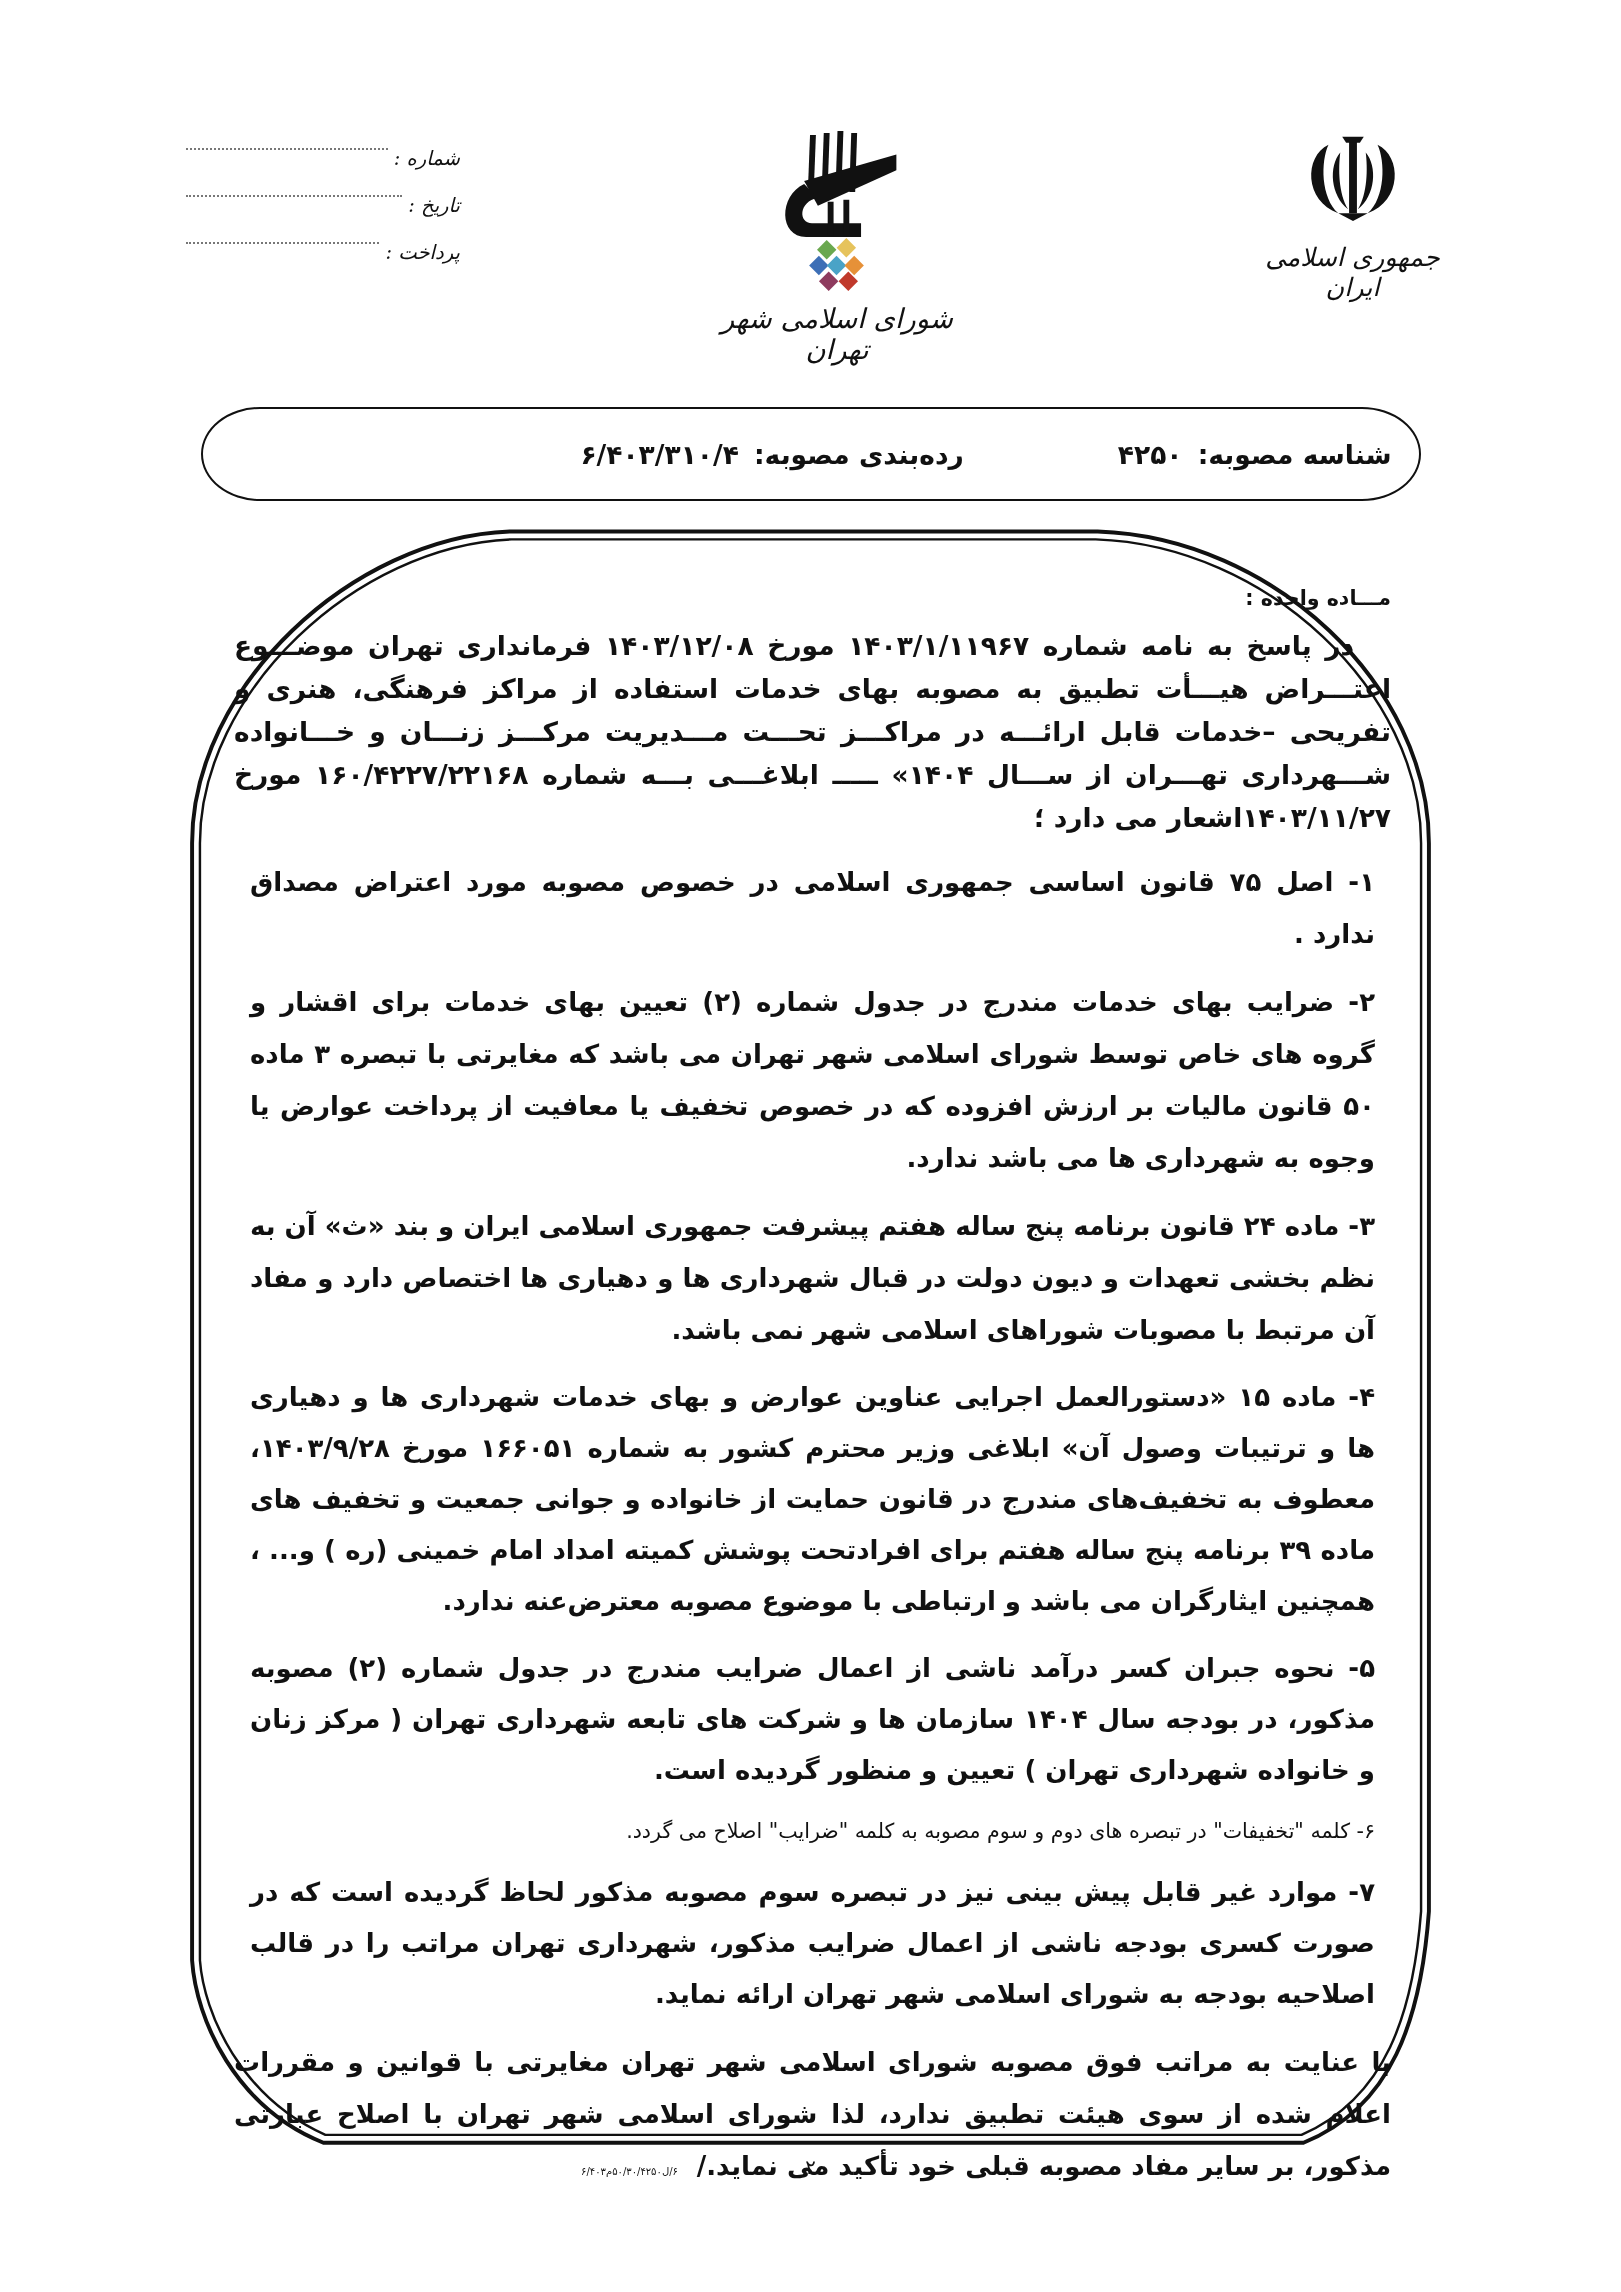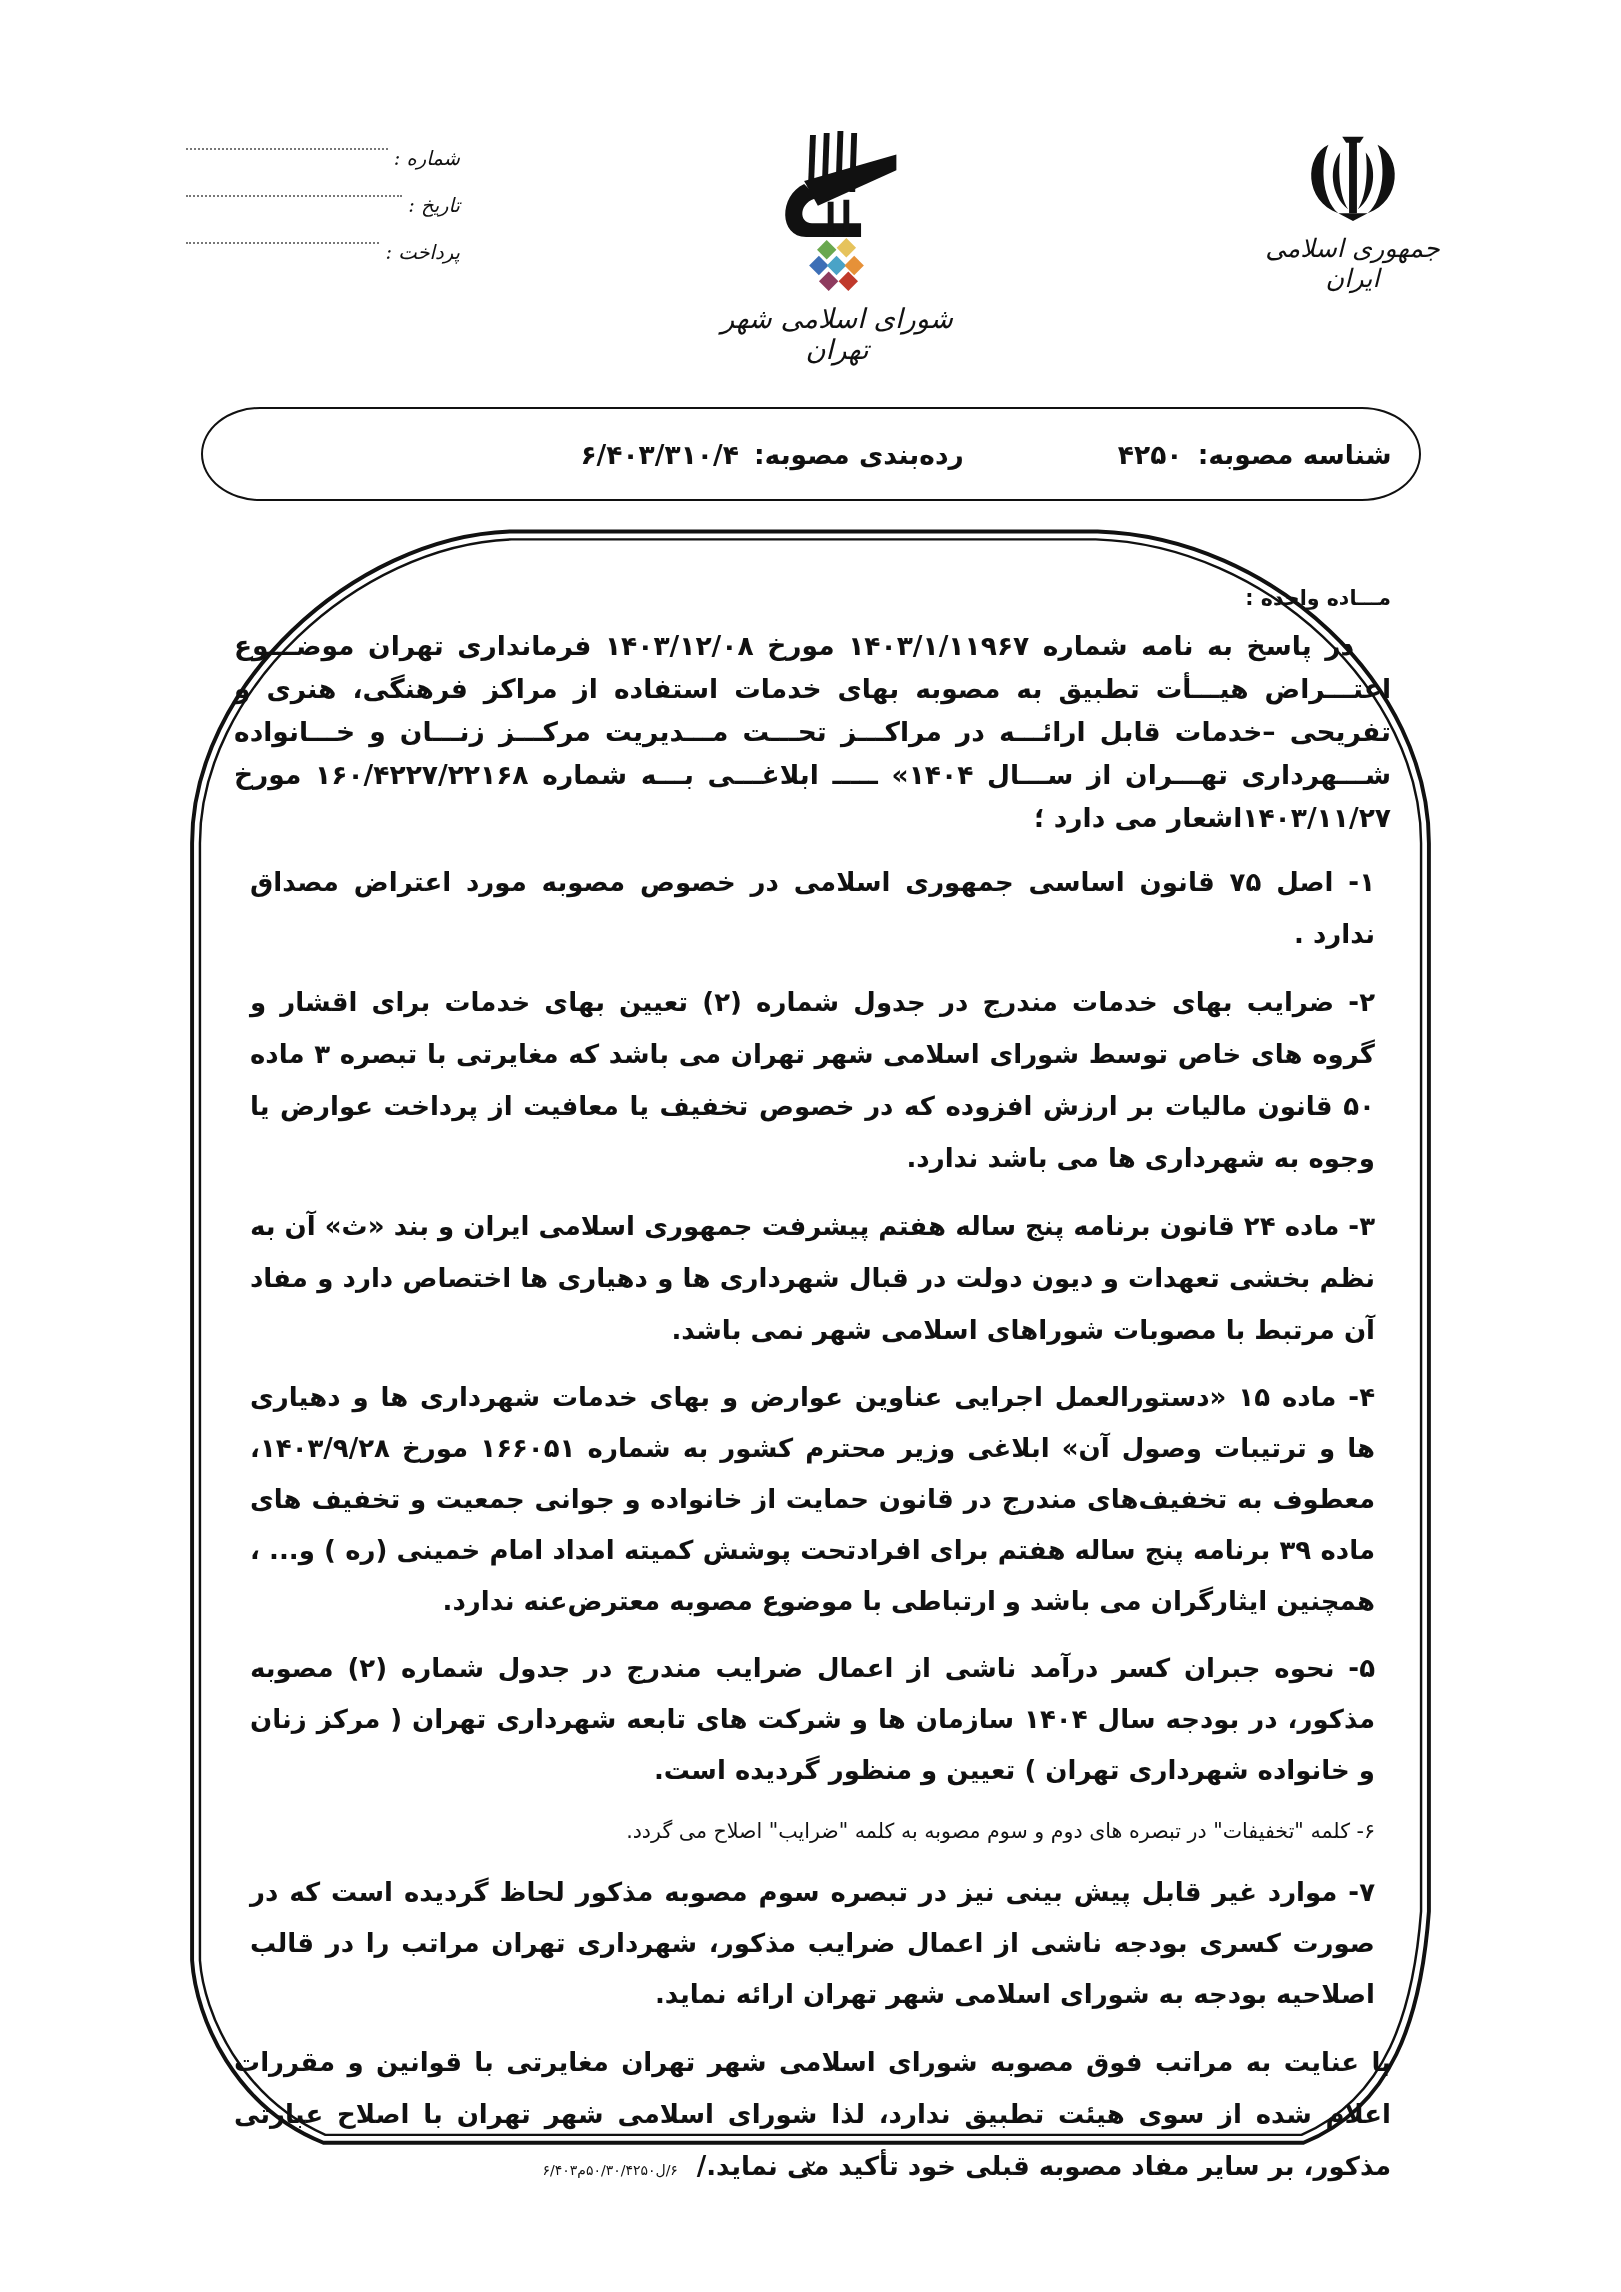--- a/index.html
+++ b/index.html
@@ -5,21 +5,21 @@
   html, body { margin: 0; padding: 0; background: #ffffff; }
   body {
     width: 1621px; height: 2293px; position: relative; overflow: hidden;
     font-family: "DejaVu Sans", sans-serif; color: #111;
   }
   
   .emblem-block { position: absolute; left: 1235px; top: 127px; width: 235px; text-align: center; }
   .emblem-block svg { display: block; margin: 0 auto; }
   .emblem-caption {
     font-family: "DejaVu Serif", serif; font-style: italic; font-size: 25.5px;
-    direction: rtl; margin-top: 8px; color: #111;
+    direction: rtl; margin-top: 17px; color: #111;
   }
   .council-block { position: absolute; left: 690px; top: 127px; width: 294px; text-align: center; }
   .council-block svg { display: block; margin: 0 auto; }
   .council-caption {
     font-family: "DejaVu Serif", serif; font-style: italic; font-size: 27.4px;
     direction: rtl; margin-top: 3.9px;
   }
   .meta-fields { position: absolute; left: 186px; top: 147px; width: 274px; direction: rtl; }
   .meta-row { display: flex; align-items: flex-start; height: 47px; }
   .meta-label {
@@ -47,21 +47,21 @@
   }
   .heading {
     font-size: 20.6px; font-weight: bold; margin: 0 0 13.7px 0; letter-spacing: 1px;
   }
   .para { font-size: 26px; line-height: 43px; margin: 0; text-align-last: right; }
   .para.intro { font-size: 26.5px; line-height: 43px; text-indent: 37px; margin-bottom: 17.6px; }
   .item { font-size: 26px; line-height: 52px; margin: 16px; }
   .item.small { font-size: 20.6px; line-height: 39px; font-weight: normal; }
   .item.tight { line-height: 51px; }
   .conclusion { font-size: 26px; line-height: 52px; margin: 3.9px 0 0 0; }
-  .ref-code { font-size: 14px; font-weight: normal; margin-right: 9.8px; }
+  .ref-code { font-size: 10px; font-weight: normal; margin-right: 9.8px; }
   .page-number {
     position: absolute; left: 0; width: 1621px; top: 2156px; text-align: center;
     font-size: 19.6px; font-family: "DejaVu Serif", serif;
   }
 </style>
 </head>
 <body>
 
 <div class="emblem-block">
   <svg width="108" height="98" viewBox="0 0 110 100">

